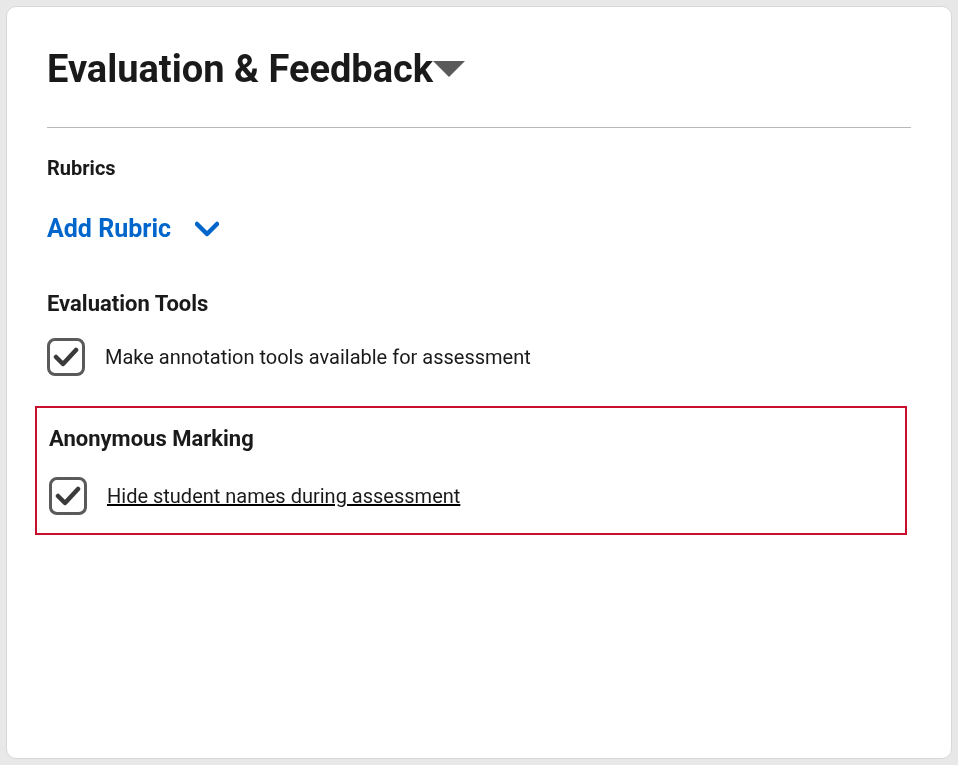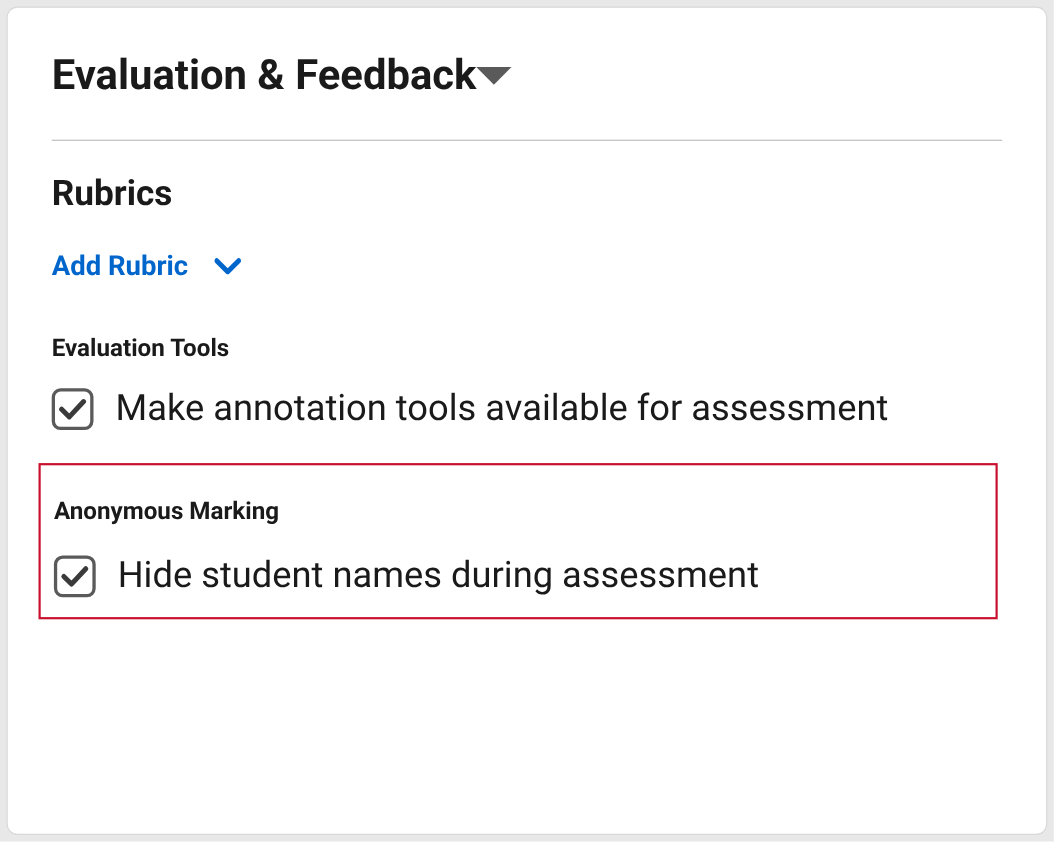--- a/index.html
+++ b/index.html
@@ -35,21 +35,21 @@
       border-right: 16px solid transparent;
       border-top: 16px solid #5a5a5a;
       cursor: pointer;
     }
     .divider {
       border: none;
       border-top: 1px solid #b8b8b8;
       margin-bottom: 28px;
     }
     .section-label {
-      font-size: 32px;
+      font-size: 20px;
       font-weight: 700;
       color: #1a1a1a;
       margin-bottom: 34px;
     }
     .section-label.sub {
       font-size: 22px;
       margin-bottom: 22px;
     }
     .add-rubric {
       display: inline-flex;
@@ -75,36 +75,37 @@
       height: 38px;
       border: 3px solid #5a5a5a;
       border-radius: 8px;
       display: flex;
       align-items: center;
       justify-content: center;
       cursor: pointer;
       flex-shrink: 0;
     }
     .checkbox-label {
-      font-size: 33px;
+      font-size: 20px;
       color: #1a1a1a;
       font-weight: 400;
     }
     .highlight-box {
       border: 2px solid #c8102e;
-      padding: 30px 12px 8px 12px;
+      padding: 18px 12px 8px 12px;
       margin-top: 10px;
       margin-left: -12px;
       margin-right: 4px;
     }
     .highlight-box .section-label.sub {
       margin-bottom: 26px;
     }
     .highlight-box .checkbox-row {
       margin-bottom: 10px;
+      text-decoration: underline;
     }
   </style>
 </head>
 <body>
 
 <div class="panel">
 
   <div class="panel-header">
     <h2 class="panel-title">Evaluation &amp; Feedback</h2>
     <span class="collapse-icon"></span>

